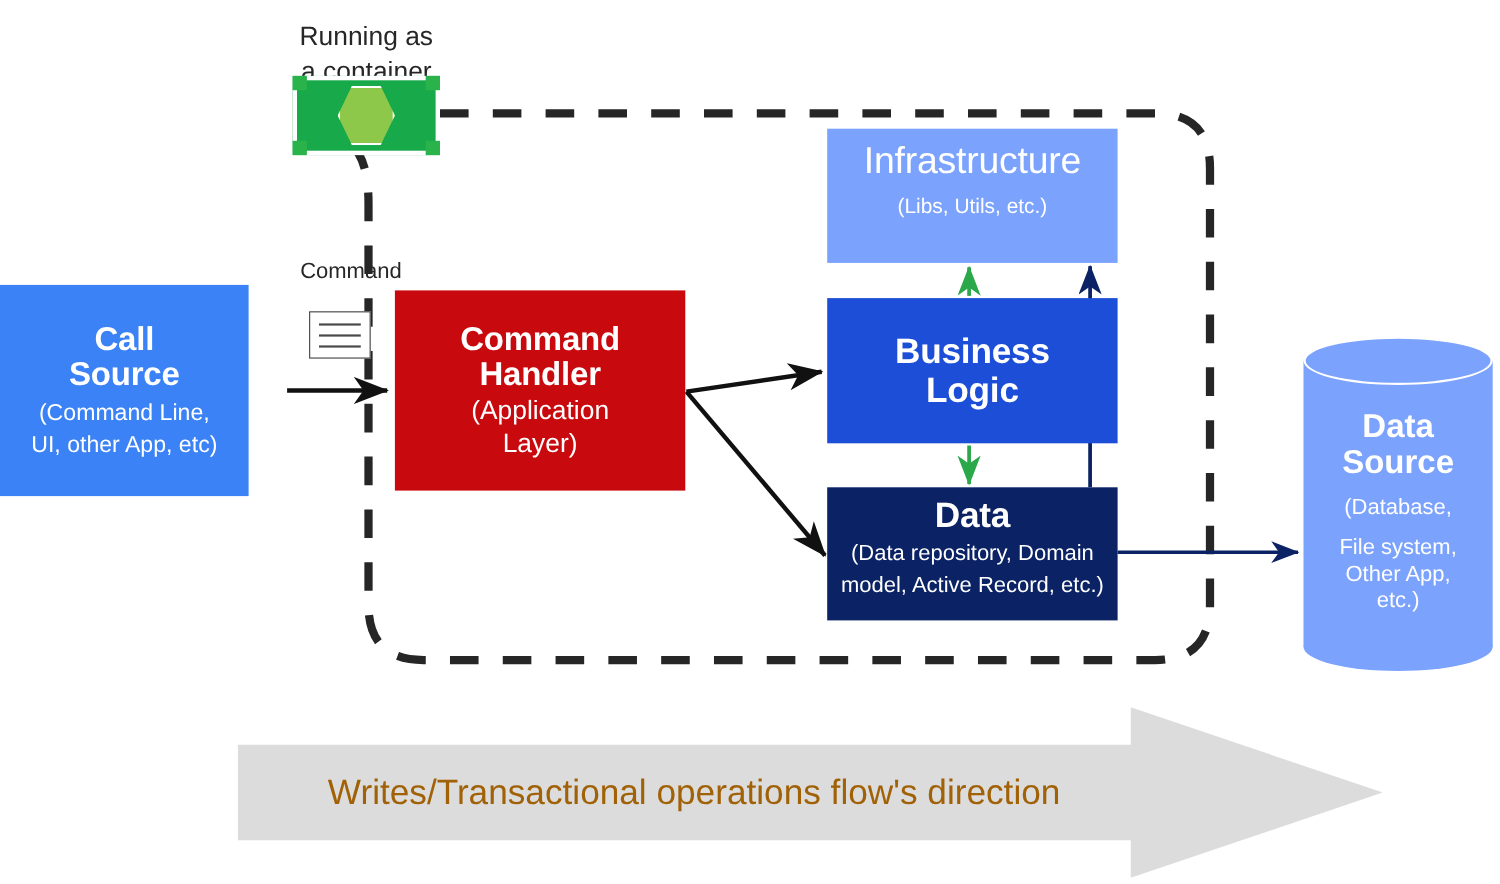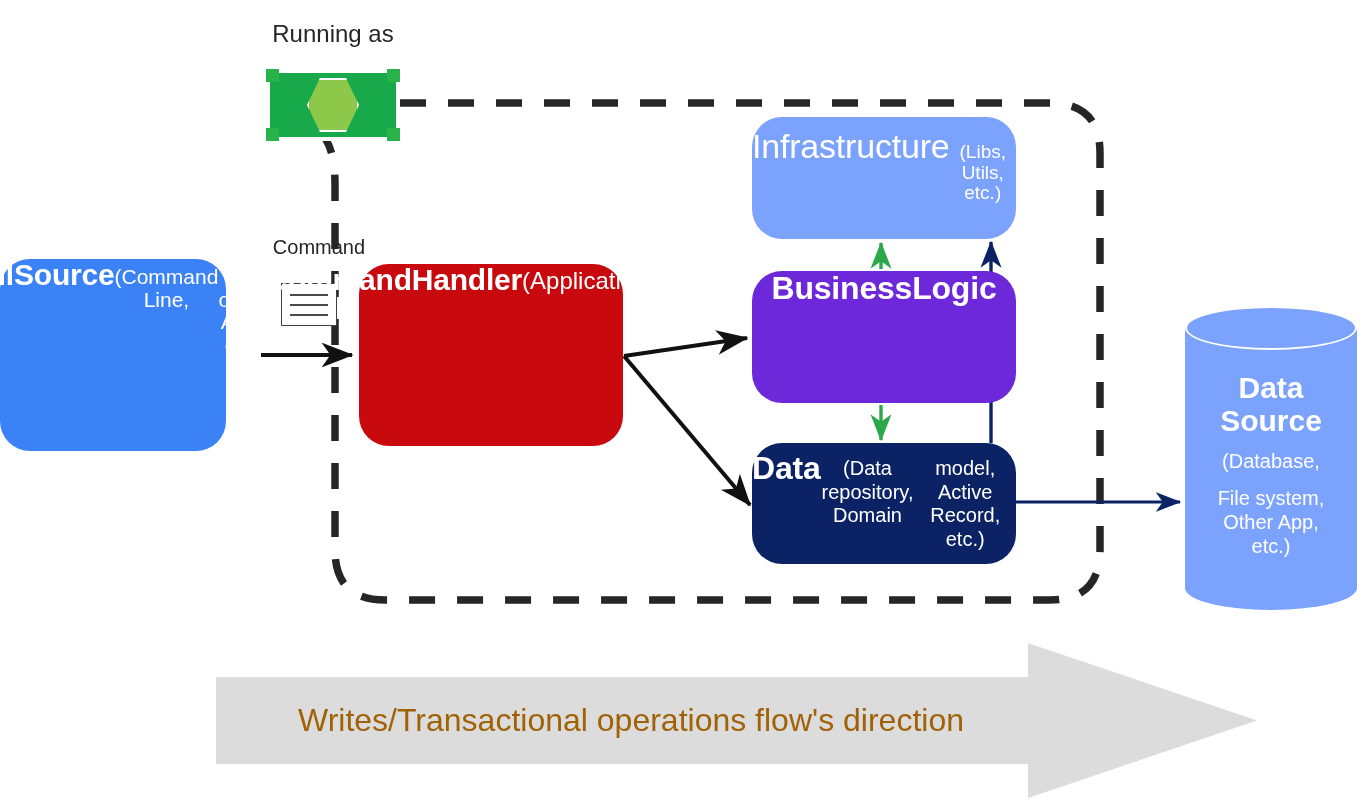--- a/index.html
+++ b/index.html
@@ -26,27 +26,26 @@
     width: 1364px;
     height: 804px;
     pointer-events: none;
   }
 
   
   .box {
     position: absolute;
     box-sizing: border-box;
     display: flex;
-    flex-direction: row;
-    align-items: flex-start;
+    flex-direction: column;
+    align-items: center;
     justify-content: center;
     text-align: center;
     color: #ffffff;
     line-height: 1.08;
-    border-radius: 30px;
   }
   .box .ttl {
     font-weight: bold;
     letter-spacing: -0.2px;
   }
   .box .sub {
     font-weight: normal;
   }
 
   
@@ -71,21 +70,21 @@
     background: #7BA2FC;
     justify-content: flex-start;
     padding-top: 11px;
   }
   #infrastructure .ttl { font-size: 34px; font-weight: normal; }
   #infrastructure .sub { font-size: 19px; margin-top: 14px; }
 
   
   #business-logic {
     left: 752px; top: 271px; width: 264px; height: 132px;
-    background: #6d28d9;
+    background: #1d4ed8;
   }
   #business-logic .ttl { font-size: 32px; }
 
   
   #data-box {
     left: 752px; top: 443px; width: 264px; height: 121px;
     background: #0B2265;
     justify-content: flex-start;
     padding-top: 8px;
   }
@@ -253,20 +252,21 @@
 
     <line x1="881" y1="405" x2="881" y2="440" stroke="#2BA84A" stroke-width="3.4" marker-end="url(#ah-green)"></line>
 
     <line x1="991" y1="443" x2="991" y2="242" stroke="#0B2265" stroke-width="3.4" marker-end="url(#ah-navy)"></line>
 
     <line x1="1016" y1="502" x2="1180" y2="502" stroke="#0B2265" stroke-width="3.2" marker-end="url(#ah-navy)"></line>
   </svg>
 
   <div id="container-label">
     <div>Running as</div>
+    <div>a container</div>
   </div>
 
   <div id="container-icon">
     <div class="body"></div>
     <div class="hex"></div>
     <div class="corner c-tl"></div>
     <div class="corner c-tr"></div>
     <div class="corner c-bl"></div>
     <div class="corner c-br"></div>
   </div>

